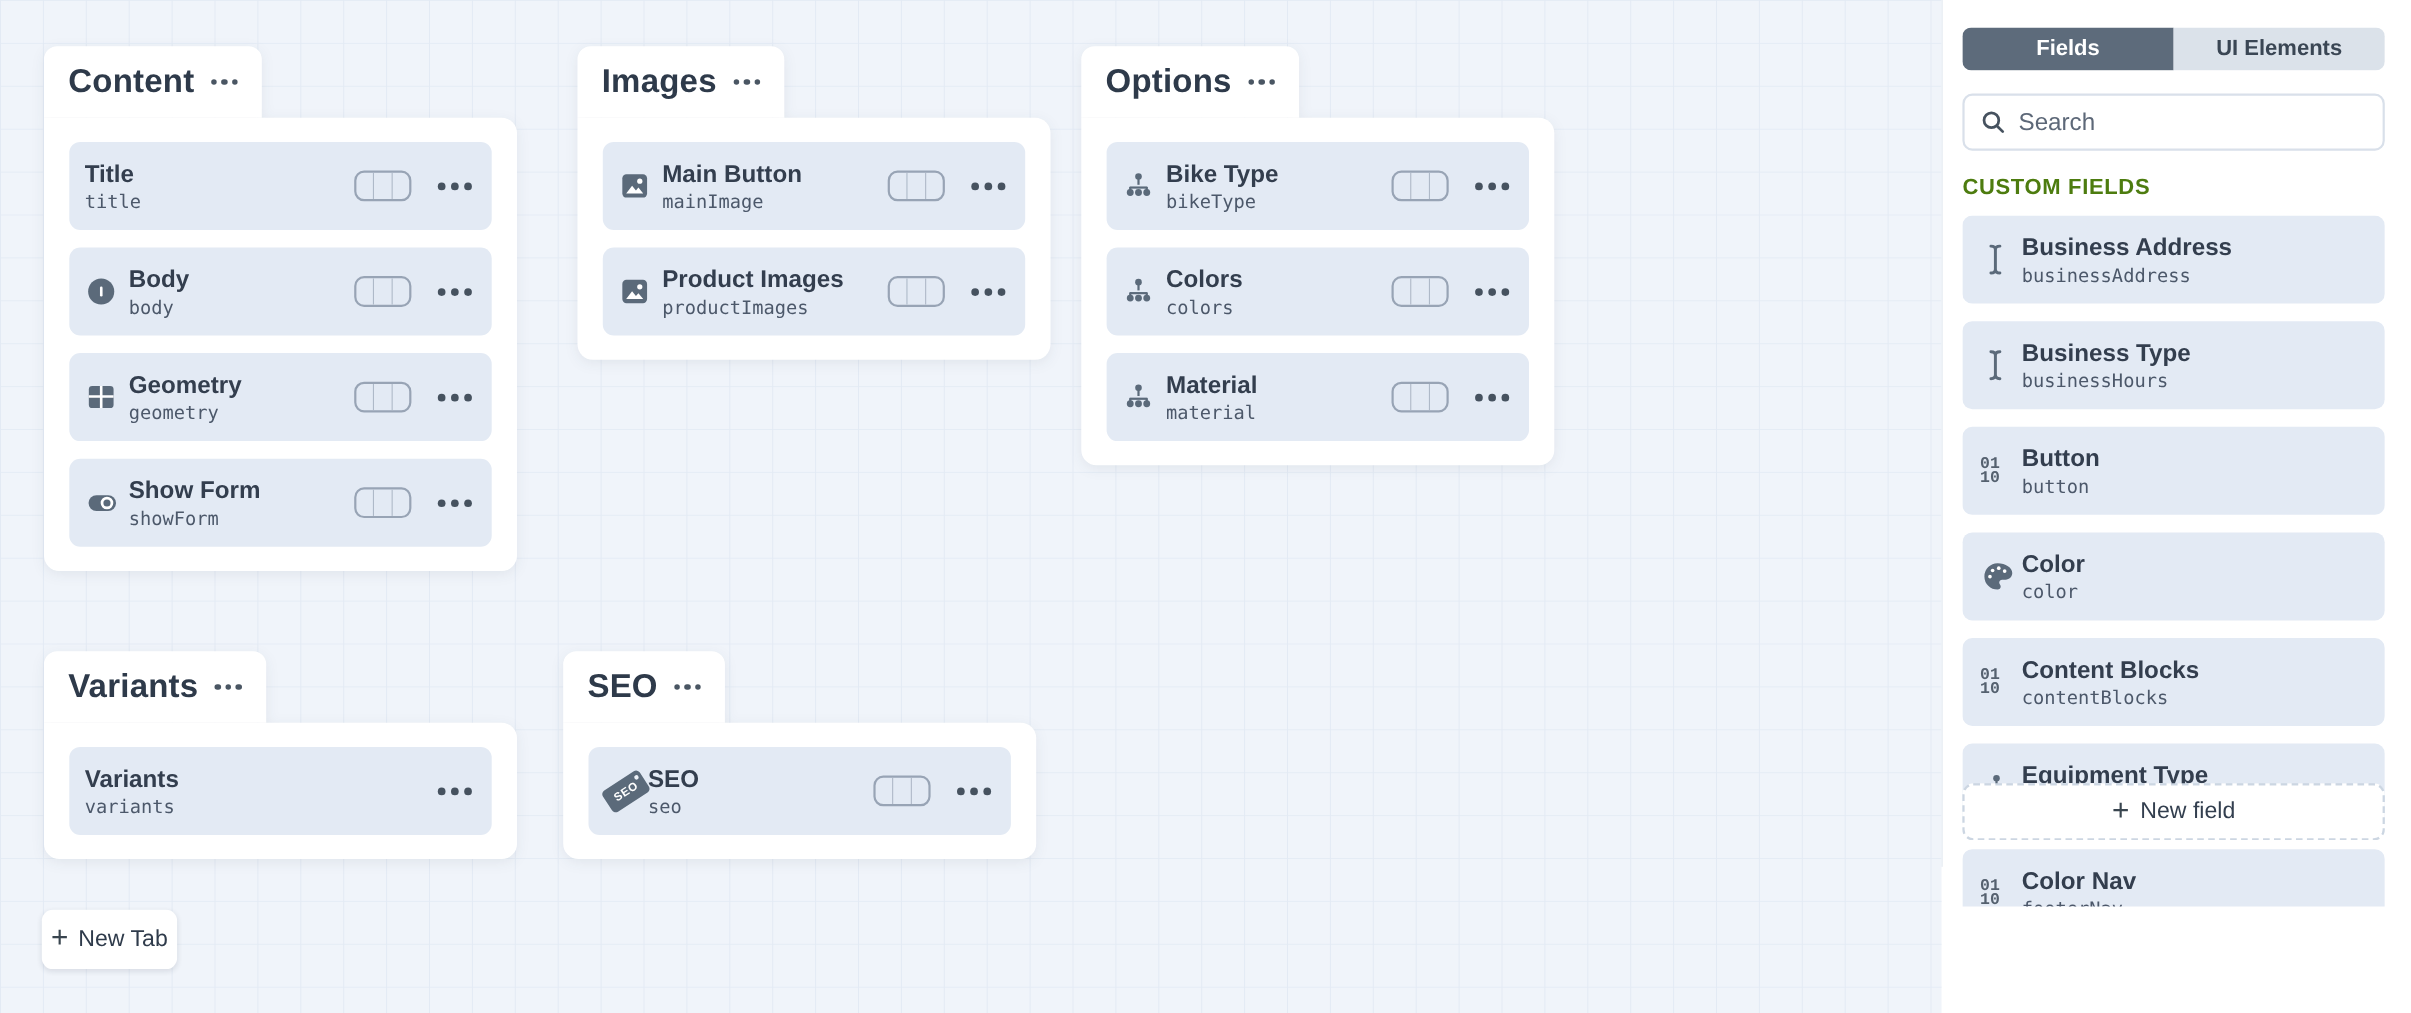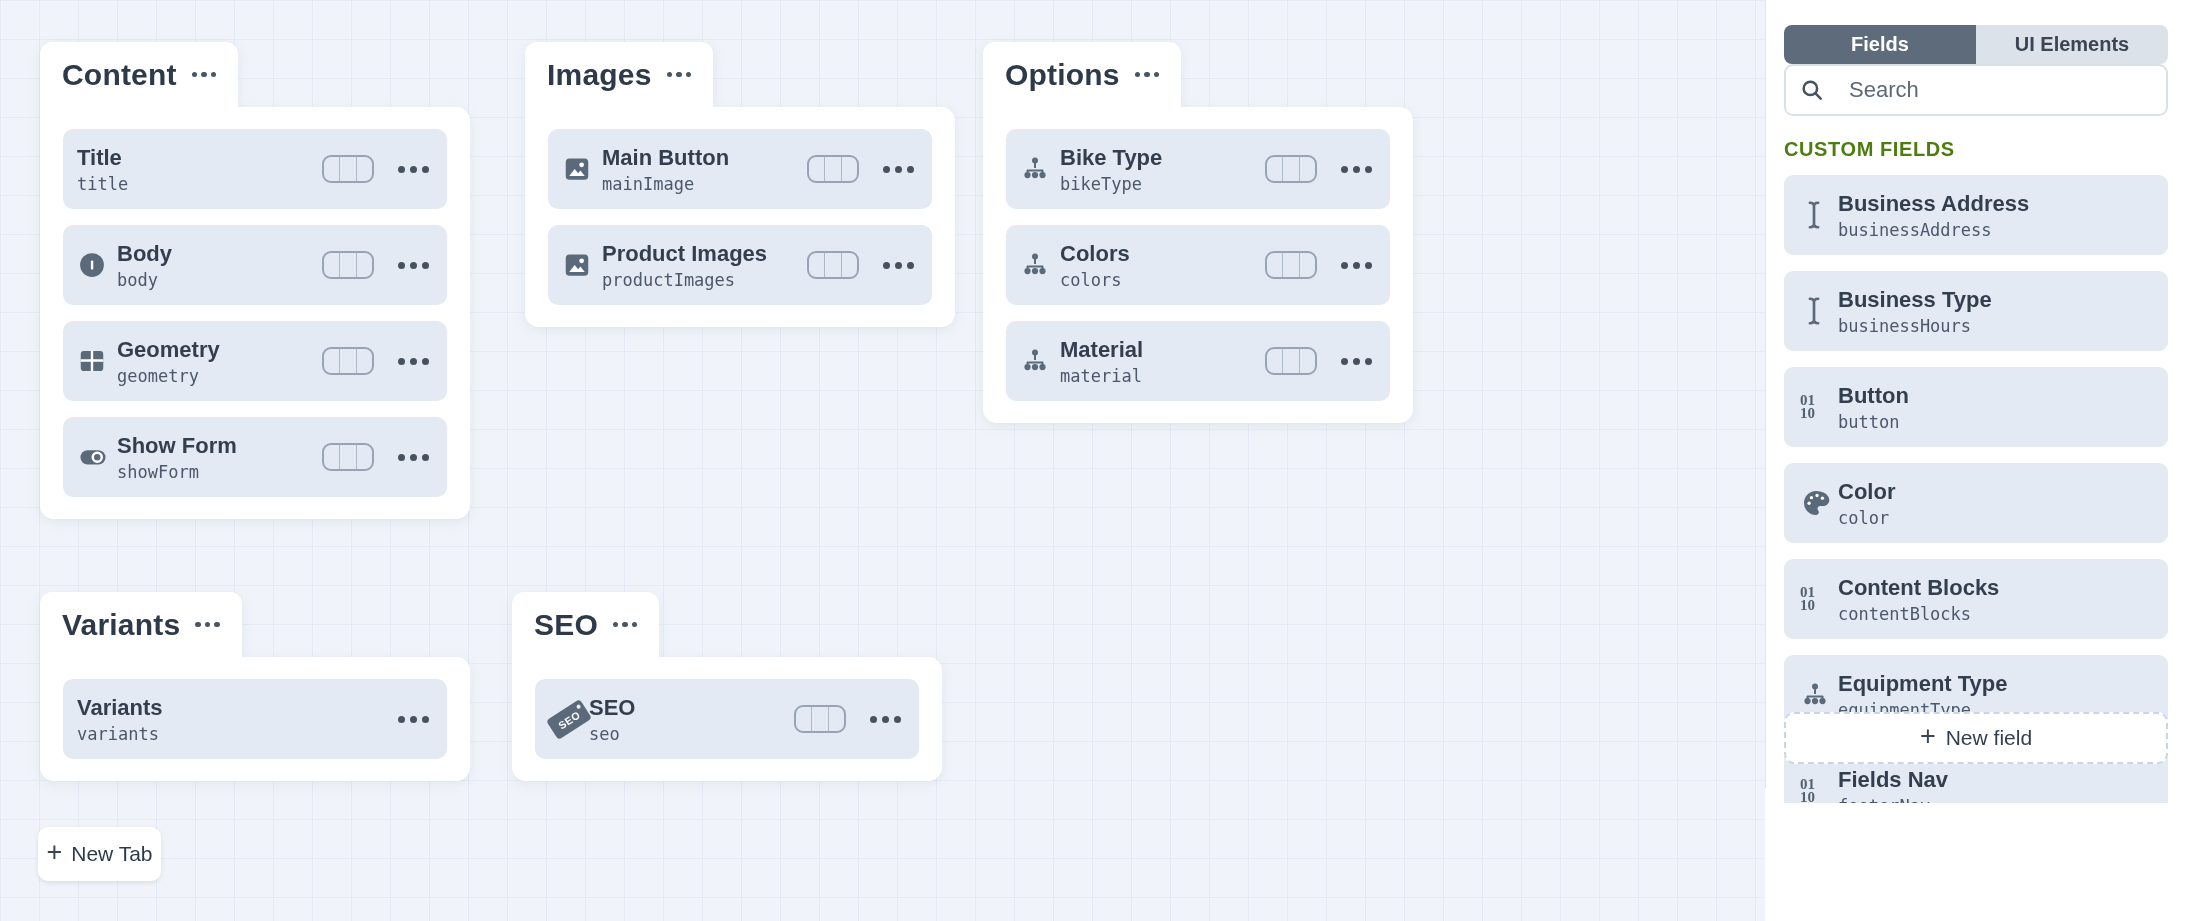--- a/index.html
+++ b/index.html
@@ -58,22 +58,22 @@
   .sidebar {
     position:absolute; right:0; top:0; width:427px; height:788px;
     background:#fff; border-left:1px solid #e0e7ef;
     padding:25px 24px 28px 18px;
   }
   .seg { display:flex; height:39px; border-radius:8px; overflow:hidden; }
   .seg-btn { flex:1; display:flex; align-items:center; justify-content:center; font-size:20px; font-weight:600; }
   .seg-active { background:#5d6b7b; color:#fff; }
   .seg-inactive { background:#dbe2ea; color:#3a4654; }
   .search {
-    height:52px; border:2px solid #d9e0ea; border-radius:9px;
-    display:flex; align-items:center; padding:0 13px; gap:24px; background:#fff;
+    margin-top:21px; height:52px; border:2px solid #d9e0ea; border-radius:9px;
+    display:flex; align-items:center; padding:0 13px; gap:10px; background:#fff;
   }
   .search input {
     border:none; outline:none; flex:1; font-size:22px; color:#2f3b4b;
     font-family:"Liberation Sans", sans-serif; background:transparent;
   }
   .search input::placeholder { color:#5d6878; opacity:1; }
   .section-label { margin-top:22px; font-size:20px; font-weight:600; color:#4d7c0f; letter-spacing:.6px; }
   .items { margin-top:14px; height:628px; overflow:hidden; display:flex; flex-direction:column; gap:16px; }
   .item {
     flex:none; height:80px; background:#e3eaf4; border-radius:9px;
@@ -83,21 +83,21 @@
   .new-field {
     position:absolute; left:18px; right:24px; bottom:24px; height:52px;
     border:2px dashed #ccd6e2; border-radius:10px; background:#fff;
     display:flex; align-items:center; justify-content:center; gap:10px;
     font-size:21px; color:#333f4f;
   }
 
   
   svg.ic { display:block; }
   .binary {
-    font-family:Liberation Serif, serif; font-weight:bold;
+    font-family:Liberation Mono, monospace; font-weight:bold;
     font-size:15px; line-height:13px; color:#55616f; letter-spacing:0;
   }
   .seo-tag {
     width:41px; height:23px; background:#5b6a7a; border-radius:4px;
     transform:rotate(-33deg); display:flex; align-items:center; justify-content:center;
     color:#fff; font-size:10.5px; font-weight:700; letter-spacing:.5px; position:relative;
   }
   .seo-tag::after {
     content:""; position:absolute; right:3px; top:4px; width:4px; height:4px;
     border-radius:50%; background:#eef2f8;
@@ -556,21 +556,21 @@
       </div>
 
       <div class="item">
         <span class="i-icon">
           <span class="binary">
               <div>01</div>
               <div>10</div>
             </span>
         </span>
         <div class="f-main">
-          <div class="f-label">Fields Nav</div>
+          <div class="f-label">Color Nav</div>
           <div class="f-code">footerNav</div>
         </div>
       </div>
 
     </div>
 
     <div class="new-field">
       <span class="plus">+</span>
       <span>New field</span>
     </div>

